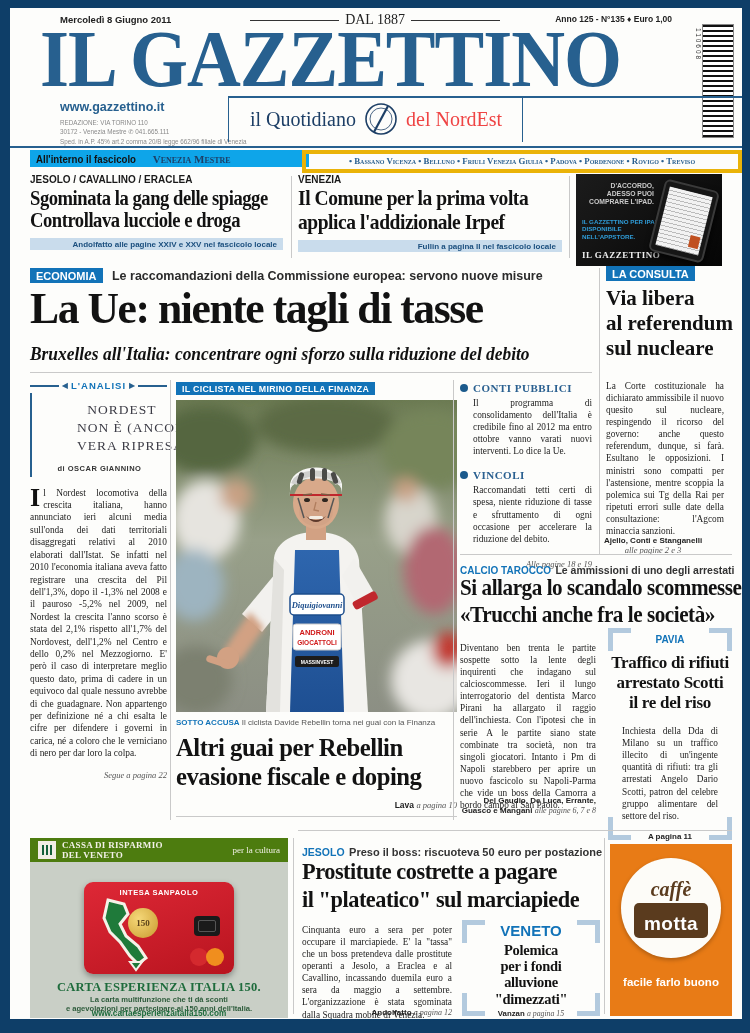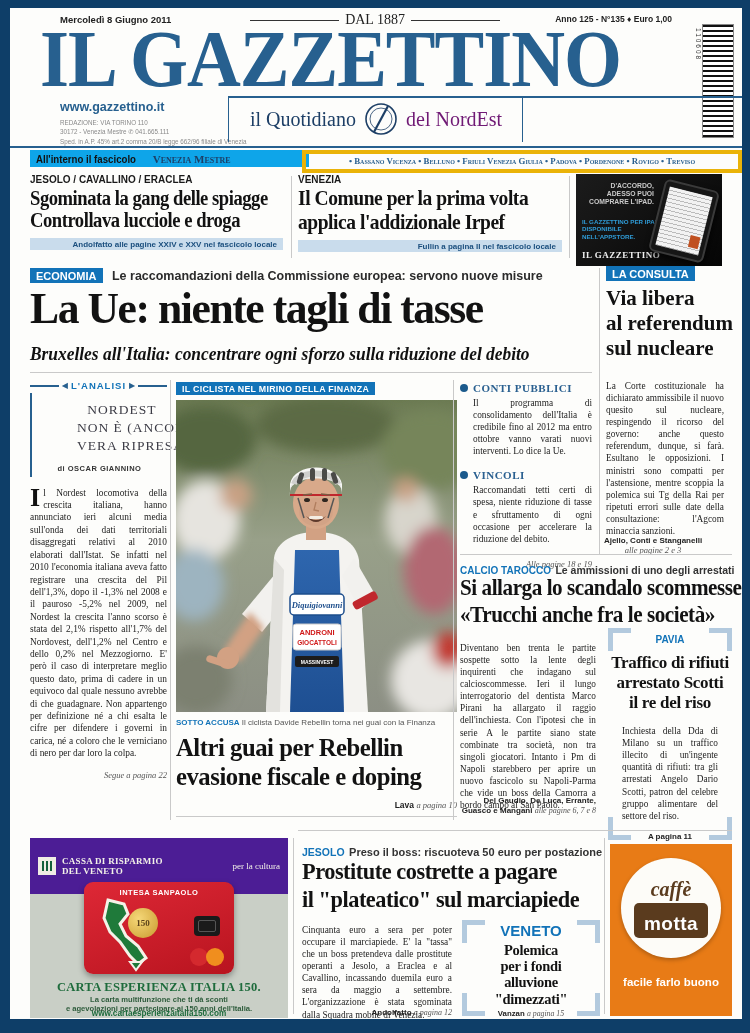--- a/index.html
+++ b/index.html
@@ -60,21 +60,21 @@
   <div class="abs" style="left:218px;top:88px;width:514px;height:2px;background:#27608f;"></div>
   <div class="abs" style="left:218px;top:88px;width:1px;height:46px;background:#27608f;"></div>
   <div class="abs" style="left:512px;top:88px;width:1px;height:46px;background:#27608f;"></div>
   <div class="abs" style="left:228px;top:94px;width:276px;display:flex;align-items:center;justify-content:center;gap:8px;">
     <span class="serif nw" style="font-size:20px;color:#1d3f66;">il Quotidiano</span>
     <svg width="34" height="34" viewBox="0 0 34 34">
       <circle cx="17" cy="17" r="15" fill="none" stroke="#1d3f66" stroke-width="1.6"></circle>
       <circle cx="17" cy="17" r="11" fill="none" stroke="#1d3f66" stroke-width="0.8"></circle>
       <line x1="24" y1="4" x2="10" y2="30" stroke="#1d3f66" stroke-width="2.2"></line>
     </svg>
-    <span class="serif nw" style="font-size:20px;color:#701a75;">del NordEst</span>
+    <span class="serif nw" style="font-size:20px;color:#ef4444;">del NordEst</span>
   </div>
 
   <div class="abs" style="left:0;top:138px;width:732px;height:2px;background:#27608f;"></div>
 
   <div class="abs" style="left:20px;top:142px;width:267px;height:17px;background:#0ea5e9;display:flex;align-items:center;padding:0 6px;gap:8px;">
     <span class="sans nw" style="font-size:10.5px;font-weight:700;color:#111;transform:scaleX(.92);transform-origin:left;">All'interno il fascicolo</span>
     <span class="serif nw" style="font-size:11px;font-weight:700;color:#1d3f66;font-variant:small-caps;">Venezia Mestre</span>
   </div>
   <div class="abs serif" style="left:292px;top:142px;width:432px;height:15px;border:4px solid #eab308;font-size:8.8px;font-weight:700;color:#2a6090;text-align:center;line-height:15px;font-variant:small-caps;white-space:nowrap;overflow:hidden;">• Bassano Vicenza • Belluno • Friuli Venezia Giulia • Padova • Pordenone • Rovigo • Treviso</div>
 
@@ -306,21 +306,21 @@
     </div>
     <div class="justify" style="margin:12px 14px 0;font-size:9.3px;line-height:1.3;">Inchiesta della Dda di Milano su un traffico illecito di un'ingente quantità di rifiuti: tra gli arrestati Angelo Dario Scotti, patron del celebre gruppo alimentare del settore del riso.</div>
     <div class="sans nw" style="text-align:center;font-size:8px;font-weight:700;color:#222;margin-top:10px;">A pagina 11</div>
   </div>
 
   <div class="abs hrule" style="left:288px;top:822px;width:434px;"></div>
   <div class="abs vrule" style="left:283px;top:830px;height:176px;"></div>
   <div class="abs vrule" style="left:594px;top:830px;height:176px;"></div>
 
   <div class="abs" style="left:20px;top:830px;width:258px;height:180px;background:#c9cfc6;">
-    <div style="height:24px;background:#4c1d95;display:flex;align-items:center;padding:16px 8px;gap:6px;">
+    <div style="height:24px;background:#4d7c0f;display:flex;align-items:center;padding:0 8px;gap:6px;">
       <div style="width:18px;height:18px;background:#f0ede4;display:flex;align-items:center;justify-content:center;">
         <div style="width:10px;height:10px;background:repeating-linear-gradient(90deg,#14603a 0 2px,#f0ede4 2px 4px);"></div>
       </div>
       <div class="serif" style="color:#f3f1e8;font-size:9px;font-weight:700;line-height:1.15;letter-spacing:.3px;">
         <div class="nw">CASSA DI RISPARMIO</div>
         <div class="nw">DEL VENETO</div>
       </div>
       <div class="serif nw" style="color:#f3f1e8;font-size:9px;margin-left:auto;">per la cultura</div>
     </div>
 

